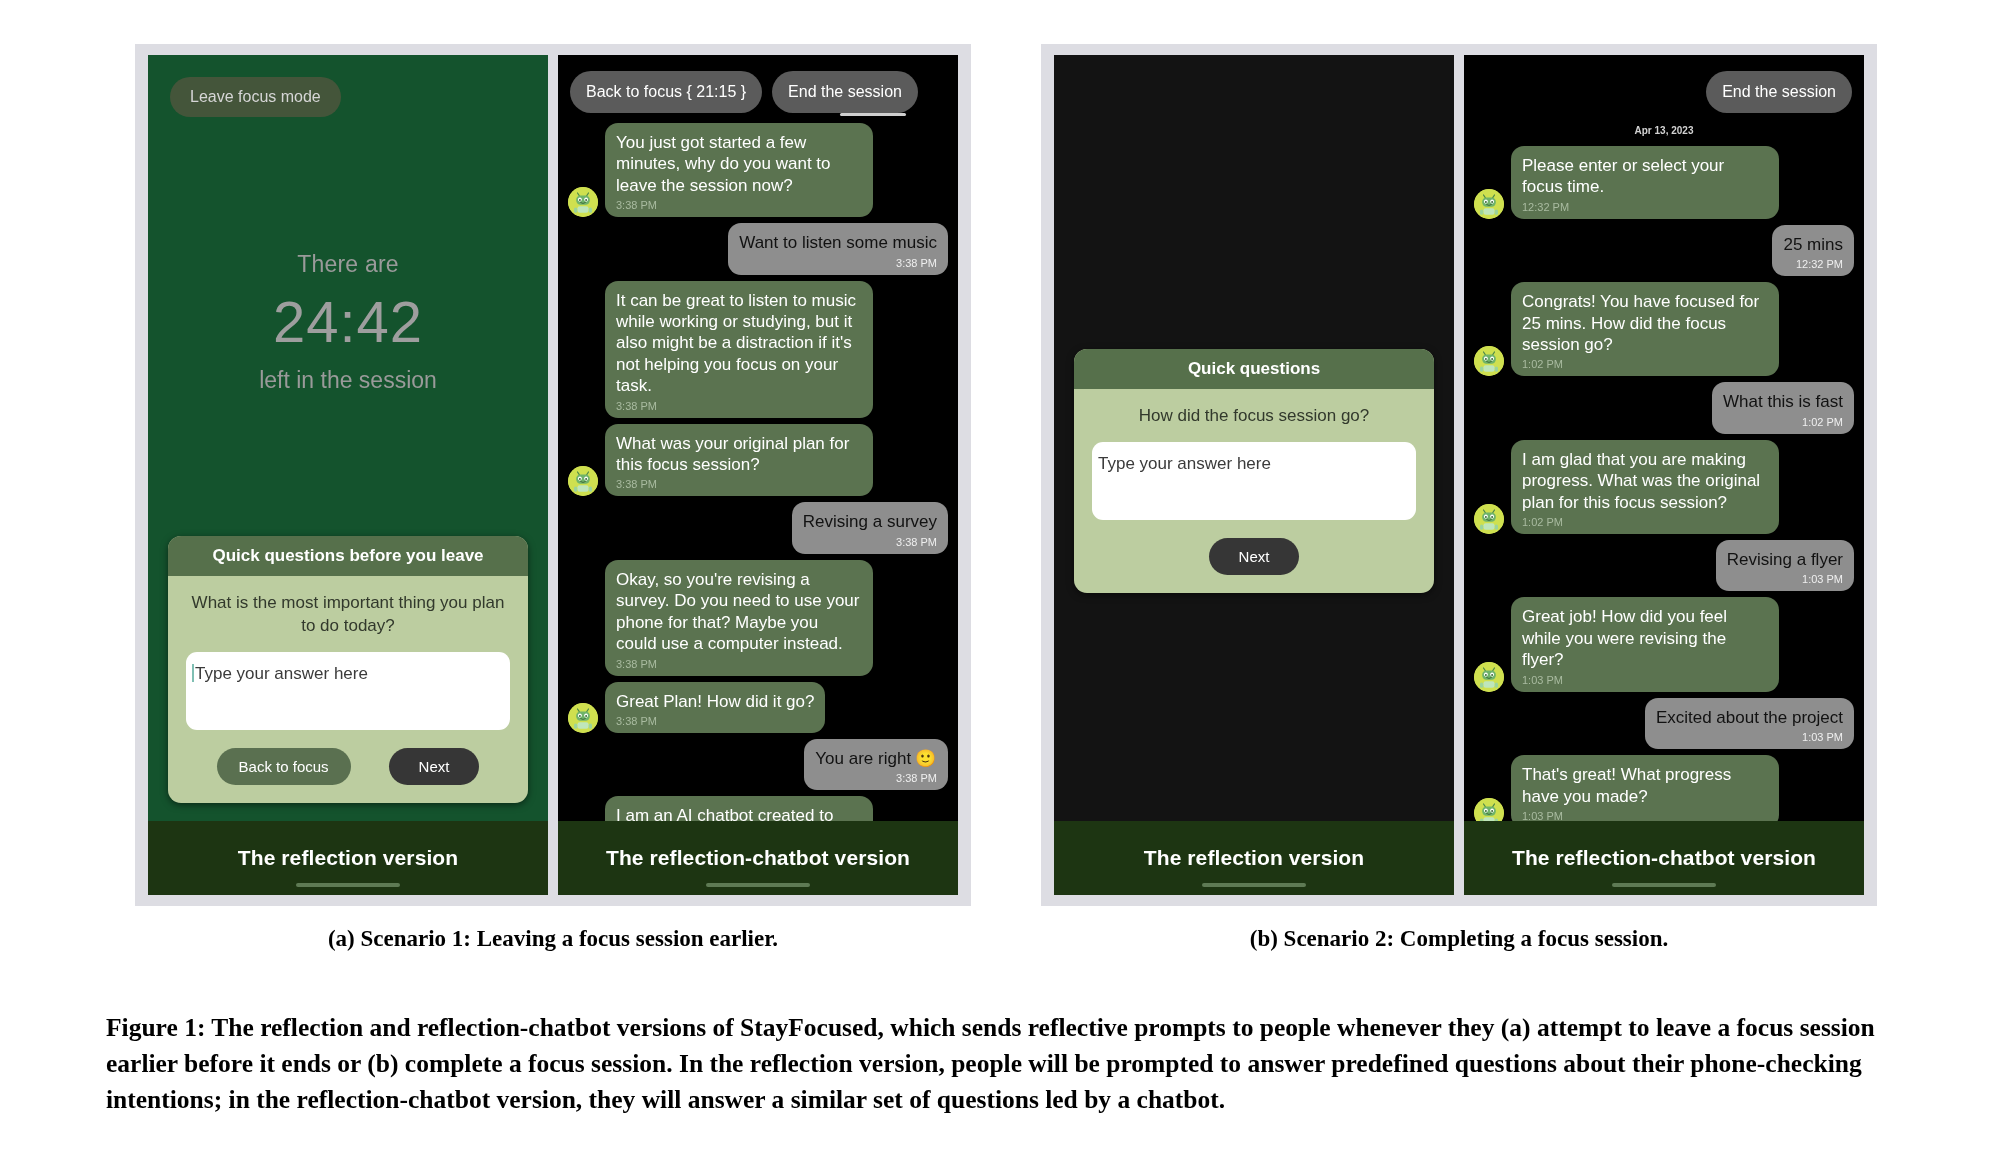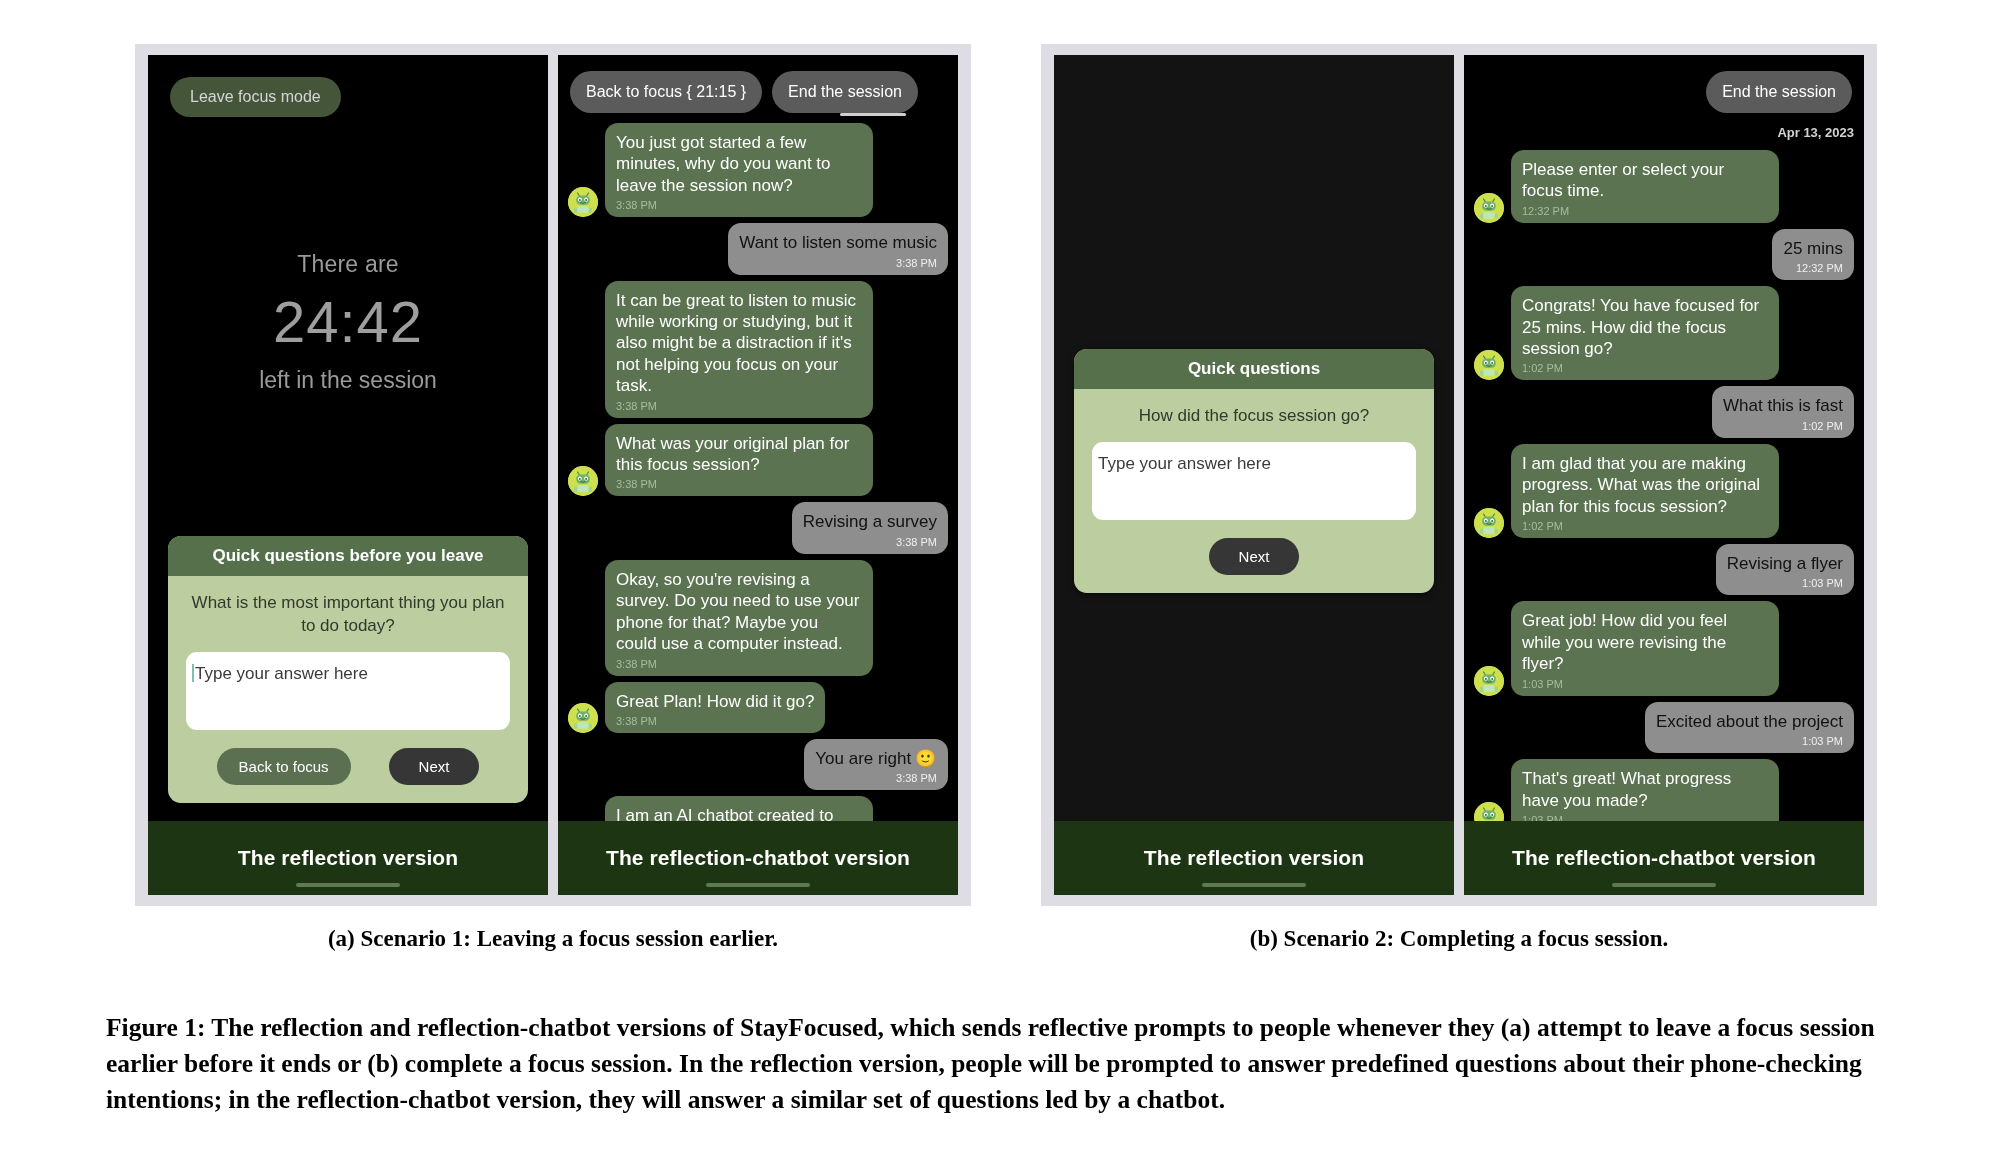--- a/index.html
+++ b/index.html
@@ -24,21 +24,21 @@
   }
   .subcap {
     margin-top: 20px;
     font-family: "Liberation Serif", serif;
     font-weight: bold; font-size: 23px; color: #000;
   }
 
   
   .phone {
     width: 400px; height: 840px;
-    background: #000000;
+    background: #14532d;
     position: relative;
     overflow: hidden;
     display: flex; flex-direction: column;
   }
   .phone.screen-dark { background: #131313; }
   .phone-body { position: relative; flex: 1; overflow: hidden; }
 
   .phone-footer {
     height: 74px; background: #1d3512;
     display: flex; flex-direction: column;
@@ -129,21 +129,21 @@
     overflow: hidden;
   }
   .chat-scroll.p2 { top: 62px; }
   .chat-scroll.p4 { top: 62px; }
   .nub {
     position:absolute; top:58px; right:52px;
     width: 66px; height: 3px; background: #cfcfcf; border-radius: 2px;
     z-index: 6;
   }
   .daystamp {
-    color: #d2d2d2; font-size: 13px; text-align: right;
+    color: #d2d2d2; font-size: 10px; text-align: center;
     margin: 2px 0 4px; font-weight: bold;
   }
   .row { display: flex; align-items: flex-end; gap: 7px; }
   .row.bot { justify-content: flex-start; }
   .row.user { justify-content: flex-end; }
   .avatar {
     width: 30px; height: 30px; border-radius: 50%;
     flex: none; position: relative; overflow: hidden;
     background: #ccdd55;
   }

